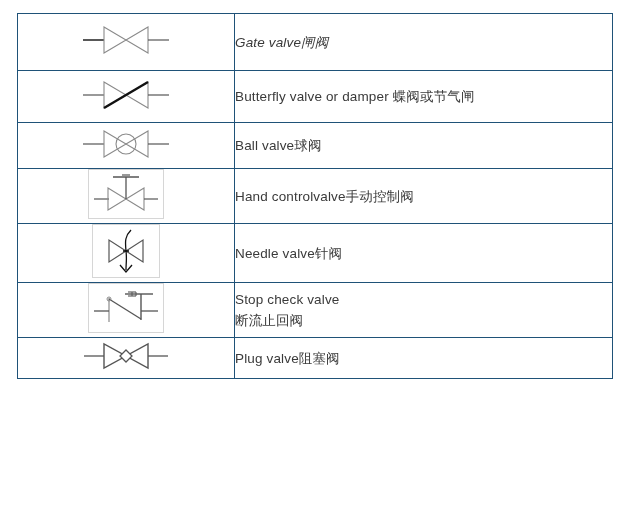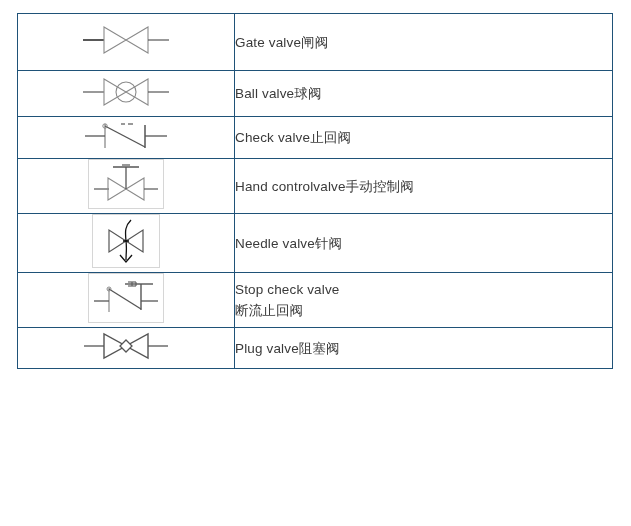--- a/index.html
+++ b/index.html
@@ -66,56 +66,53 @@
   }
 
   svg { display: block; }
 </style>
 </head>
 <body>
 
 <div id="valve-table-wrap">
   <table class="valve-table">
     <tbody>
-        <tr style="height: 57px;">
+        <tr style="height: 57px; font-style: italic;">
           <td class="symbol-cell"><span class="sym-holder"><svg width="90" height="36" viewBox="0 0 90 36">
                 <line x1="2" y1="18" x2="23" y2="18" stroke="#111111" stroke-width="1.4"></line>
                 <path d="M 23 5 L 23 31 L 45 18 L 23 5 Z" fill="none" stroke="#8a8a8a" stroke-width="1.1"></path>
                 <path d="M 67 5 L 67 31 L 45 18 L 67 5 Z" fill="none" stroke="#8a8a8a" stroke-width="1.1"></path>
                 <line x1="67" y1="18" x2="88" y2="18" stroke="#555555" stroke-width="1.2"></line>
               </svg></span></td>
           <td class="label-cell">
             <span class="label-line">Gate valve闸阀</span>
+          </td>
+        </tr>
+        <tr style="height: 52px;">
+          <td class="symbol-cell"><span class="sym-holder"><svg width="90" height="36" viewBox="0 0 90 36">
+                <line x1="2" y1="18" x2="23" y2="18" stroke="#555555" stroke-width="1.2"></line>
+                <path d="M 23 5 L 23 31 L 45 18 L 23 5 Z" fill="none" stroke="#8a8a8a" stroke-width="1.1"></path>
+                <path d="M 67 5 L 67 31 L 45 18 L 67 5 Z" fill="none" stroke="#8a8a8a" stroke-width="1.1"></path>
+                <line x1="23" y1="31" x2="67" y2="5" stroke="#111111" stroke-width="2.4"></line>
+                <line x1="67" y1="18" x2="88" y2="18" stroke="#555555" stroke-width="1.2"></line>
+              </svg></span></td>
+          <td class="label-cell">
+            <span class="label-line">Butterfly valve or damper 蝶阀或节气闸</span>
           </td>
         </tr>
         <tr style="height: 46px; margin-top: 40px;">
           <td class="symbol-cell"><span class="sym-holder"><svg width="90" height="36" viewBox="0 0 90 36">
                 <line x1="2" y1="18" x2="23" y2="18" stroke="#555555" stroke-width="1.2"></line>
                 <path d="M 23 5 L 23 31 L 45 18 L 23 5 Z" fill="none" stroke="#8a8a8a" stroke-width="1.1"></path>
                 <path d="M 67 5 L 67 31 L 45 18 L 67 5 Z" fill="none" stroke="#8a8a8a" stroke-width="1.1"></path>
                 <circle cx="45" cy="18" r="10" fill="none" stroke="#8a8a8a" stroke-width="1.1"></circle>
                 <line x1="67" y1="18" x2="88" y2="18" stroke="#555555" stroke-width="1.2"></line>
               </svg></span></td>
           <td class="label-cell">
             <span class="label-line">Ball valve球阀</span>
-          </td>
-        </tr>
-        <tr style="height: 42px;">
-          <td class="symbol-cell"><span class="sym-holder"><svg width="90" height="36" viewBox="0 0 90 36">
-                <line x1="24" y1="6" x2="24" y2="30" stroke="#8a8a8a" stroke-width="1.3"></line>
-                <line x1="4" y1="18" x2="24" y2="18" stroke="#555555" stroke-width="1.3"></line>
-                <line x1="24" y1="8" x2="64" y2="29" stroke="#555555" stroke-width="1.4"></line>
-                <circle cx="24" cy="8" r="2.2" fill="none" stroke="#8a8a8a" stroke-width="1"></circle>
-                <line x1="64" y1="7" x2="64" y2="30" stroke="#555555" stroke-width="1.5"></line>
-                <line x1="64" y1="18" x2="86" y2="18" stroke="#555555" stroke-width="1.3"></line>
-                <line x1="40" y1="6" x2="44" y2="6" stroke="#555555" stroke-width="1.2"></line>
-                <line x1="47" y1="6" x2="52" y2="6" stroke="#555555" stroke-width="1.2"></line>
-              </svg></span></td>
-          <td class="label-cell">
-            <span class="label-line">Check valve止回阀</span>
           </td>
         </tr>
         <tr style="height: 51px; margin-top: 22px;">
           <td class="symbol-cell"><span class="sym-holder boxed"><svg width="70" height="44" viewBox="0 0 70 44">
                 <line x1="3" y1="27" x2="18" y2="27" stroke="#555555" stroke-width="1.2"></line>
                 <path d="M 17 16 L 17 38 L 35 27 L 17 16 Z" fill="none" stroke="#8a8a8a" stroke-width="1.1"></path>
                 <path d="M 53 16 L 53 38 L 35 27 L 53 16 Z" fill="none" stroke="#8a8a8a" stroke-width="1.1"></path>
                 <line x1="35" y1="5" x2="35" y2="27" stroke="#555555" stroke-width="1.3"></line>
                 <line x1="22" y1="5" x2="48" y2="5" stroke="#555555" stroke-width="1.5"></line>
                 <line x1="31" y1="3" x2="39" y2="3" stroke="#555555" stroke-width="1.2"></line>

